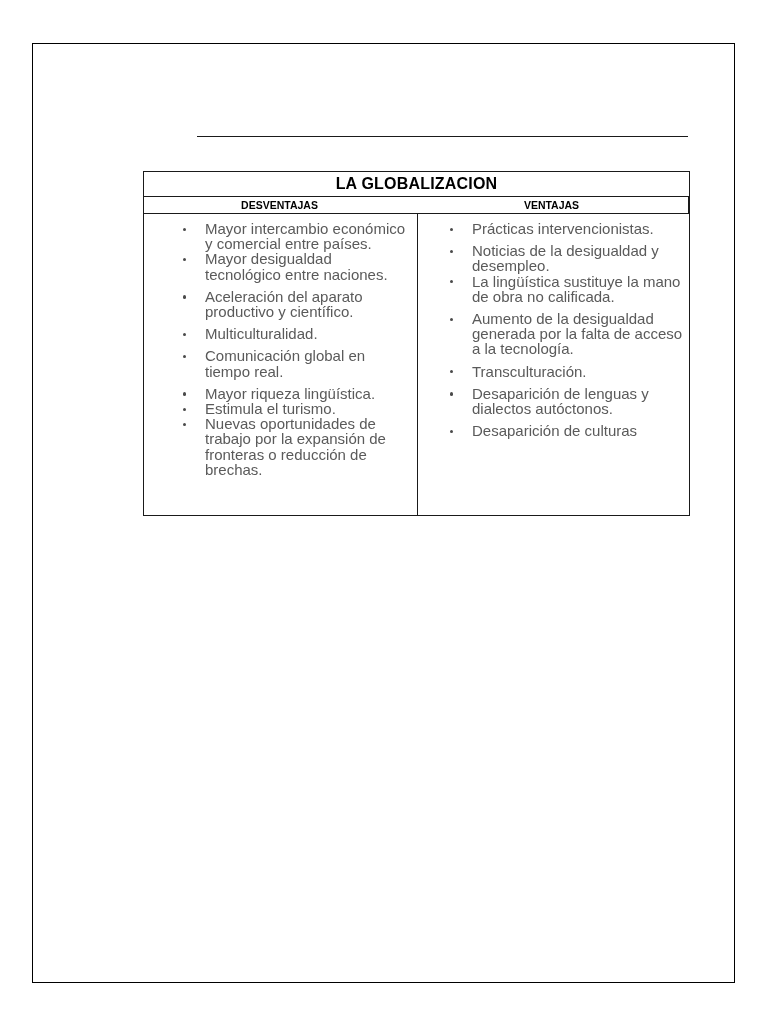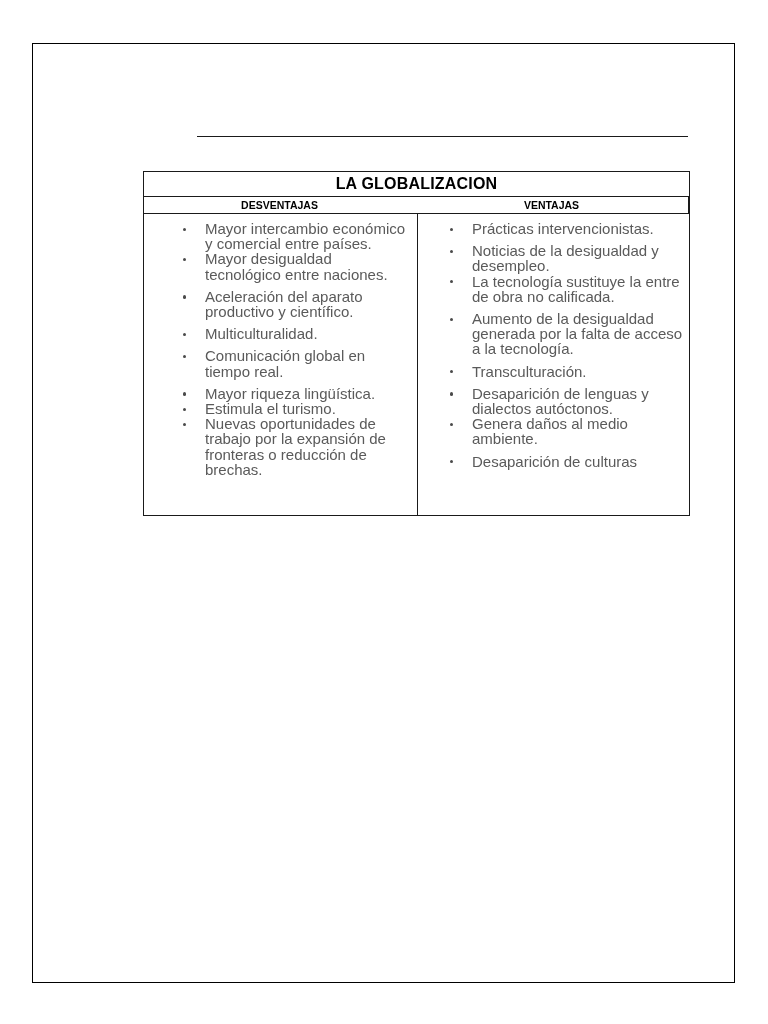--- a/index.html
+++ b/index.html
@@ -159,24 +159,23 @@
             <li class="gap-before">Comunicación global en tiempo real.</li>
             <li class="gap-before">Mayor riqueza lingüística.</li>
             <li>Estimula el turismo.</li>
             <li>Nuevas oportunidades de trabajo por la expansión de fronteras o reducción de brechas.</li>
           </ul>
       </div>
       <div class="table-body-cell col-right">
         <ul class="bullet-list" id="right-list">
             <li>Prácticas intervencionistas.</li>
             <li class="gap-before">Noticias de la desigualdad y desempleo.</li>
-            <li>La tecnología sustituye la entre de obra no calificada.</li>
+            <li>La lingüística sustituye la mano de obra no calificada.</li>
             <li class="gap-before">Aumento de la desigualdad generada por la falta de acceso a la tecnología.</li>
             <li class="gap-before">Transculturación.</li>
             <li class="gap-before">Desaparición de lenguas y dialectos autóctonos.</li>
-            <li>Genera daños al medio ambiente.</li>
             <li class="gap-before">Desaparición de culturas</li>
           </ul>
       </div>
     </div>
 
   </div>
 </div>
 
 </body></html>

